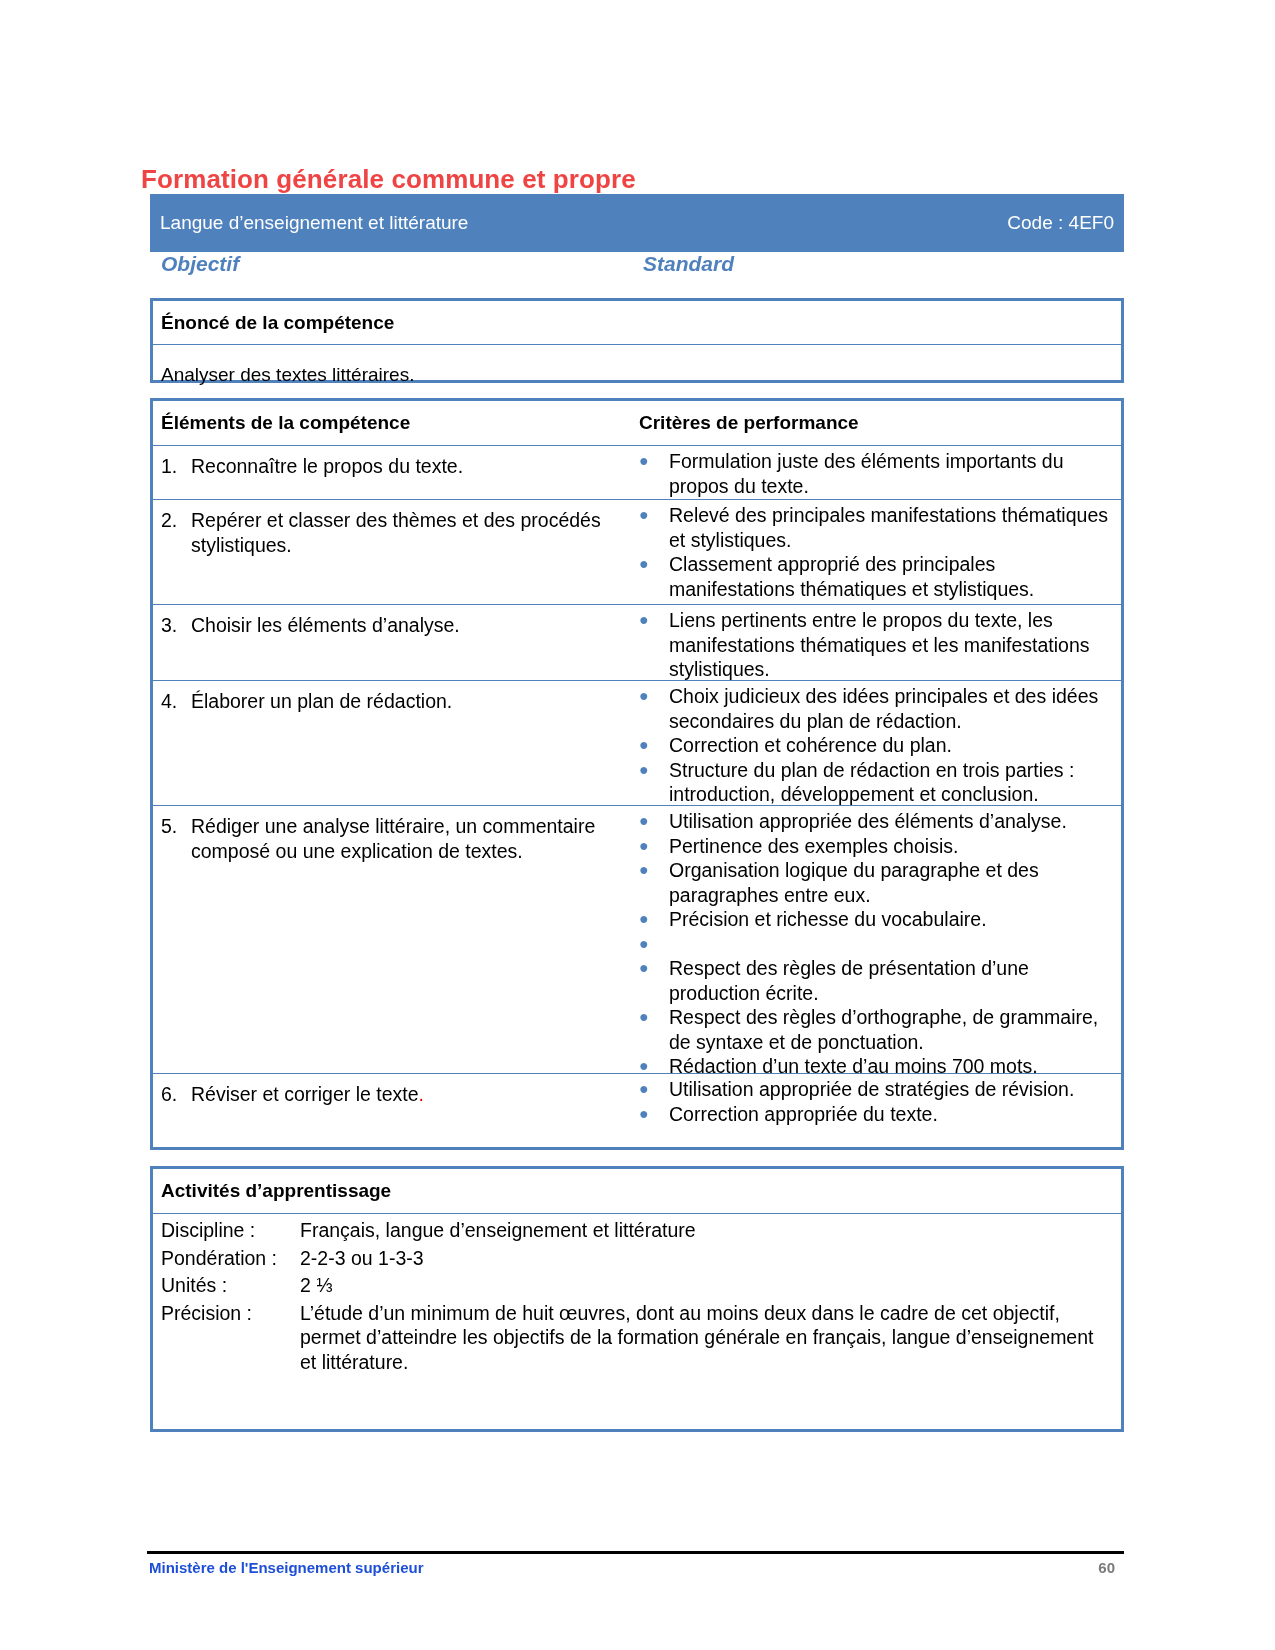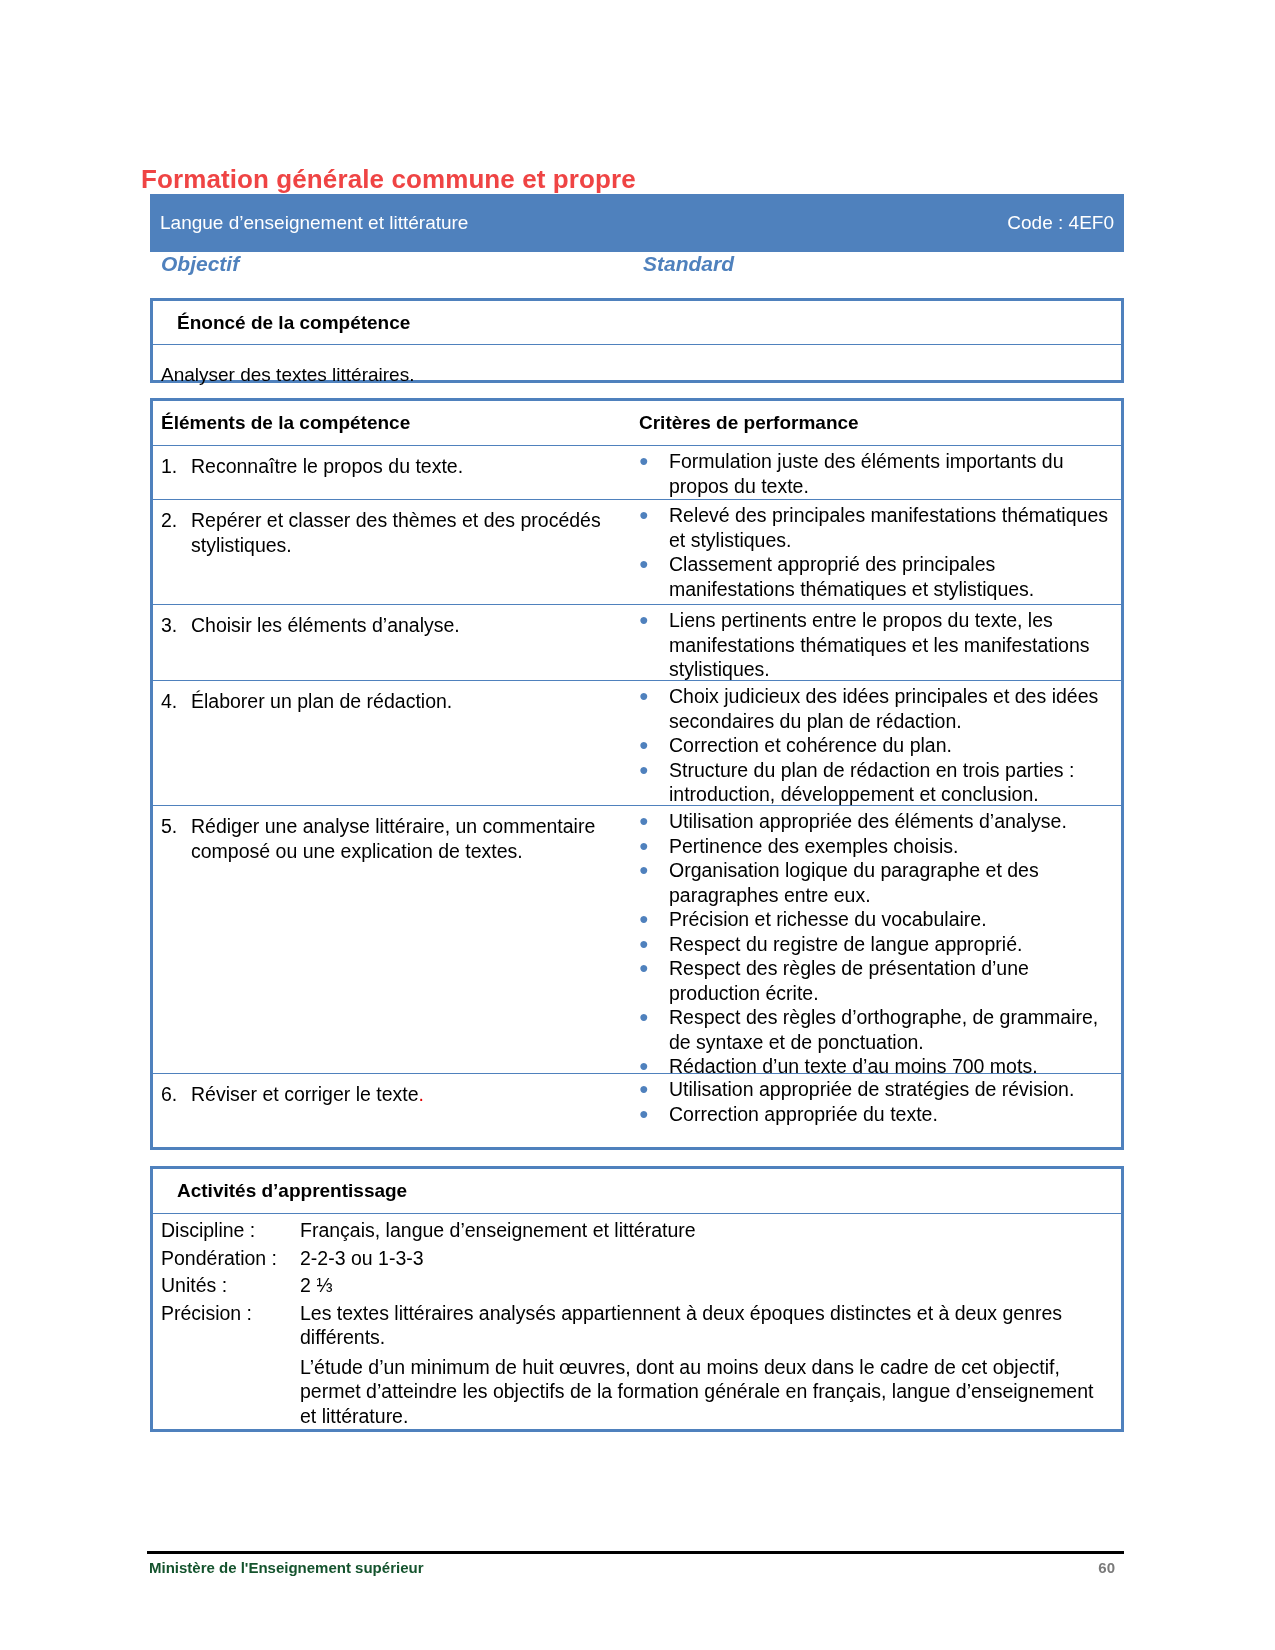--- a/index.html
+++ b/index.html
@@ -21,21 +21,21 @@
       position: absolute; top: 252px; font-size: 21px; font-weight: bold; font-style: italic; color: #4f81bd;
     }
     .subhead.left { left: 161px; }
     .subhead.right { left: 643px; }
 
     .box {
       position: absolute; left: 150px; width: 974px;
       border: 3px solid #4f81bd; box-sizing: border-box; background: #fff;
     }
     .box .hdr {
-      font-weight: bold; font-size: 19px; padding: 0 24px;
+      font-weight: bold; font-size: 19px; padding: 0 8px;
       display: flex; align-items: center; border-bottom: 1px solid #4f81bd;
     }
     .box .row { font-size: 19px; padding: 0 8px; display: flex; align-items: center; }
 
     #enonce { top: 298px; height: 85px; }
     #enonce .hdr { height: 43px; }
     #enonce .row { height: 36px; margin-top: 12px; }
 
     #elements { top: 398px; height: 752px; }
     #elements .hdr { height: 44px; padding: 0; }
@@ -58,21 +58,21 @@
     .act-body { padding: 4px 12px 0 8px; font-size: 19.5px; line-height: 24.5px; }
     .act-line { display: flex; margin-bottom: 3px; }
     .act-line .lbl { width: 133px; flex: none; }
     .act-line .val { flex: 1; margin-left: 6px; }
     .act-para { margin-bottom: 5px; }
 
     .footer-rule {
       position: absolute; left: 147px; top: 1551px; width: 977px; height: 3px; background: #000;
     }
     .footer-left {
-      position: absolute; left: 149px; top: 1559px; font-size: 15px; font-weight: bold; color: #14532d;
+      position: absolute; left: 149px; top: 1559px; font-size: 15px; font-weight: bold; color: #1d4ed8;
     }
     .footer-right {
       position: absolute; right: 160px; top: 1559px; font-size: 15px; font-weight: bold; color: #7a7a7a;
     }
   </style>
 </head>
 <body>
 
 <div class="page-title">Formation générale commune et propre</div>
 
@@ -172,21 +172,20 @@
           <div class="crit">
             <span class="bullet">●</span>
             <span>Organisation logique du paragraphe et des paragraphes entre eux.</span>
           </div>
           <div class="crit">
             <span class="bullet">●</span>
             <span>Précision et richesse du vocabulaire.</span>
           </div>
           <div class="crit">
             <span class="bullet">●</span>
-            <span>Respect du registre de langue approprié.</span>
           </div>
           <div class="crit">
             <span class="bullet">●</span>
             <span>Respect des règles de présentation d’une production écrite.</span>
           </div>
           <div class="crit">
             <span class="bullet">●</span>
             <span>Respect des règles d’orthographe, de grammaire, de syntaxe et de ponctuation.</span>
           </div>
           <div class="crit">
@@ -225,21 +224,20 @@
       <span class="lbl">Pondération :</span>
       <span class="val">2-2-3 ou 1-3-3</span>
     </div>
     <div class="act-line">
       <span class="lbl">Unités :</span>
       <span class="val">2 ⅓</span>
     </div>
     <div class="act-line">
       <span class="lbl">Précision :</span>
       <span class="val">
-        <div class="act-para">Les textes littéraires analysés appartiennent à deux époques distinctes et à deux genres différents.</div>
         <div class="act-para">L’étude d’un minimum de huit œuvres, dont au moins deux dans le cadre de cet objectif, permet d’atteindre les objectifs de la formation générale en français, langue d’enseignement et littérature.</div>
       </span>
     </div>
   </div>
 </div>
 
 <div class="footer-rule"></div>
 <div class="footer-left">Ministère de l'Enseignement supérieur</div>
 <div class="footer-right">60</div>
 

